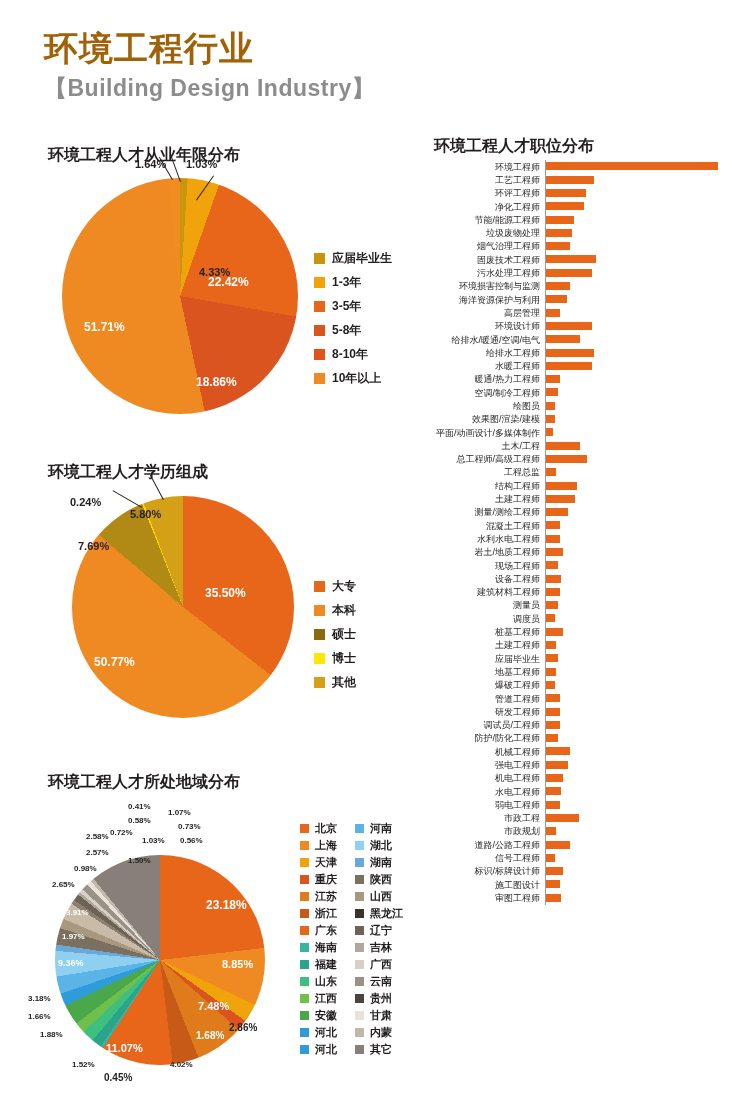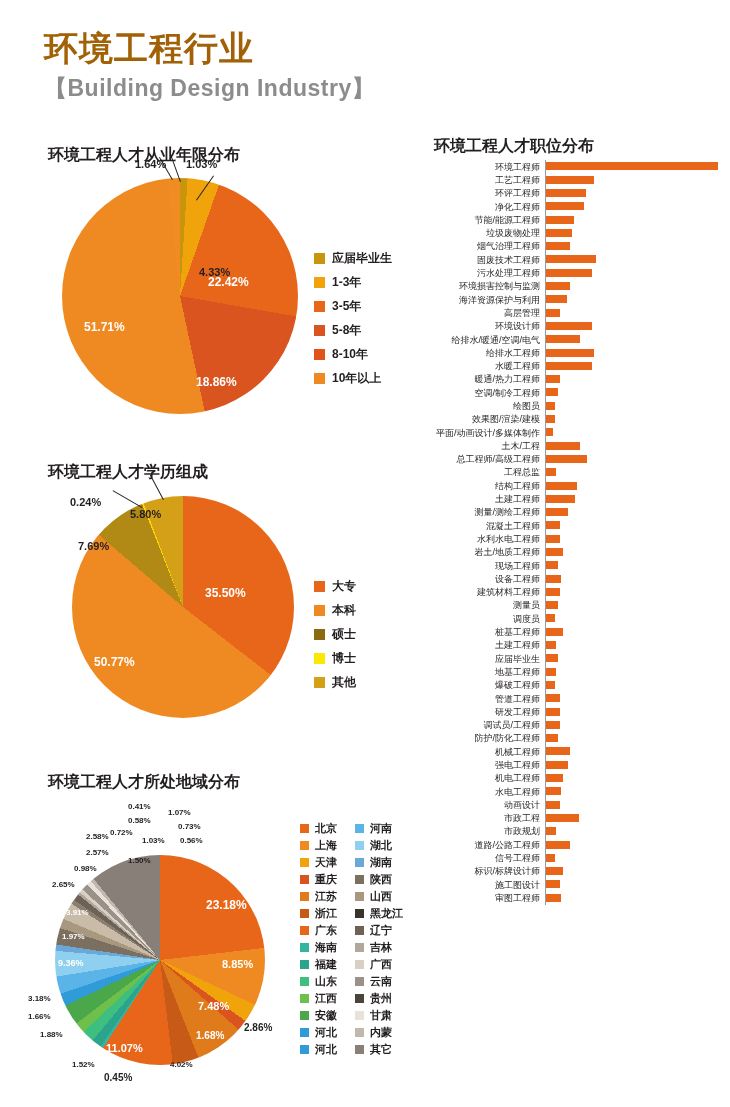--- a/index.html
+++ b/index.html
@@ -193,21 +193,21 @@
   <div class="lbl-w" style="left:62px;top:932px;font-size:8px;">1.97%</div>
   <div class="lbl-w" style="left:58px;top:958px;font-size:9px;">9.36%</div>
   <div class="lbl" style="left:28px;top:994px;font-size:8px;">3.18%</div>
   <div class="lbl" style="left:28px;top:1012px;font-size:8px;">1.66%</div>
   <div class="lbl" style="left:40px;top:1030px;font-size:8px;">1.88%</div>
   <div class="lbl" style="left:72px;top:1060px;font-size:8px;">1.52%</div>
   <div class="lbl" style="left:104px;top:1072px;font-size:10px;">0.45%</div>
   <div class="lbl-w" style="left:106px;top:1042px;font-size:11px;">11.07%</div>
   <div class="lbl" style="left:170px;top:1060px;font-size:8px;">4.02%</div>
   <div class="lbl-w" style="left:196px;top:1030px;font-size:10px;">1.68%</div>
-  <div class="lbl" style="left:244px;top:1022px;font-size:10px;">2.86%</div>
+  <div class="lbl" style="left:229px;top:1022px;font-size:10px;">2.86%</div>
   <div class="lbl-w" style="left:198px;top:1000px;font-size:11px;">7.48%</div>
   <div class="lbl-w" style="left:222px;top:958px;font-size:11px;">8.85%</div>
   <div class="lbl-w" style="left:206px;top:898px;font-size:12px;">23.18%</div>
 
   <div class="legend-grid" style="left:300px;top:820px;">
     <div class="lg-row-s">
         <span class="sw-s" style="background:#e8661a"></span>
         <span class="lg-txt-s">北京</span>
       </div>
     <div class="lg-row-s">
@@ -618,21 +618,21 @@
           <div class="bar" style="width: 10%; background: rgb(232, 102, 26);"></div>
         </div>
       </div>
       <div class="bar-row">
         <div class="bar-lab">水电工程师</div>
         <div class="bar-wrap">
           <div class="bar" style="width: 9%; background: rgb(232, 102, 26);"></div>
         </div>
       </div>
       <div class="bar-row">
-        <div class="bar-lab">动画设计</div>
+        <div class="bar-lab">弱电工程师</div>
         <div class="bar-wrap">
           <div class="bar" style="width: 8%; background: rgb(232, 102, 26);"></div>
         </div>
       </div>
       <div class="bar-row">
         <div class="bar-lab">市政工程</div>
         <div class="bar-wrap">
           <div class="bar" style="width: 19%; background: rgb(232, 102, 26);"></div>
         </div>
       </div>

